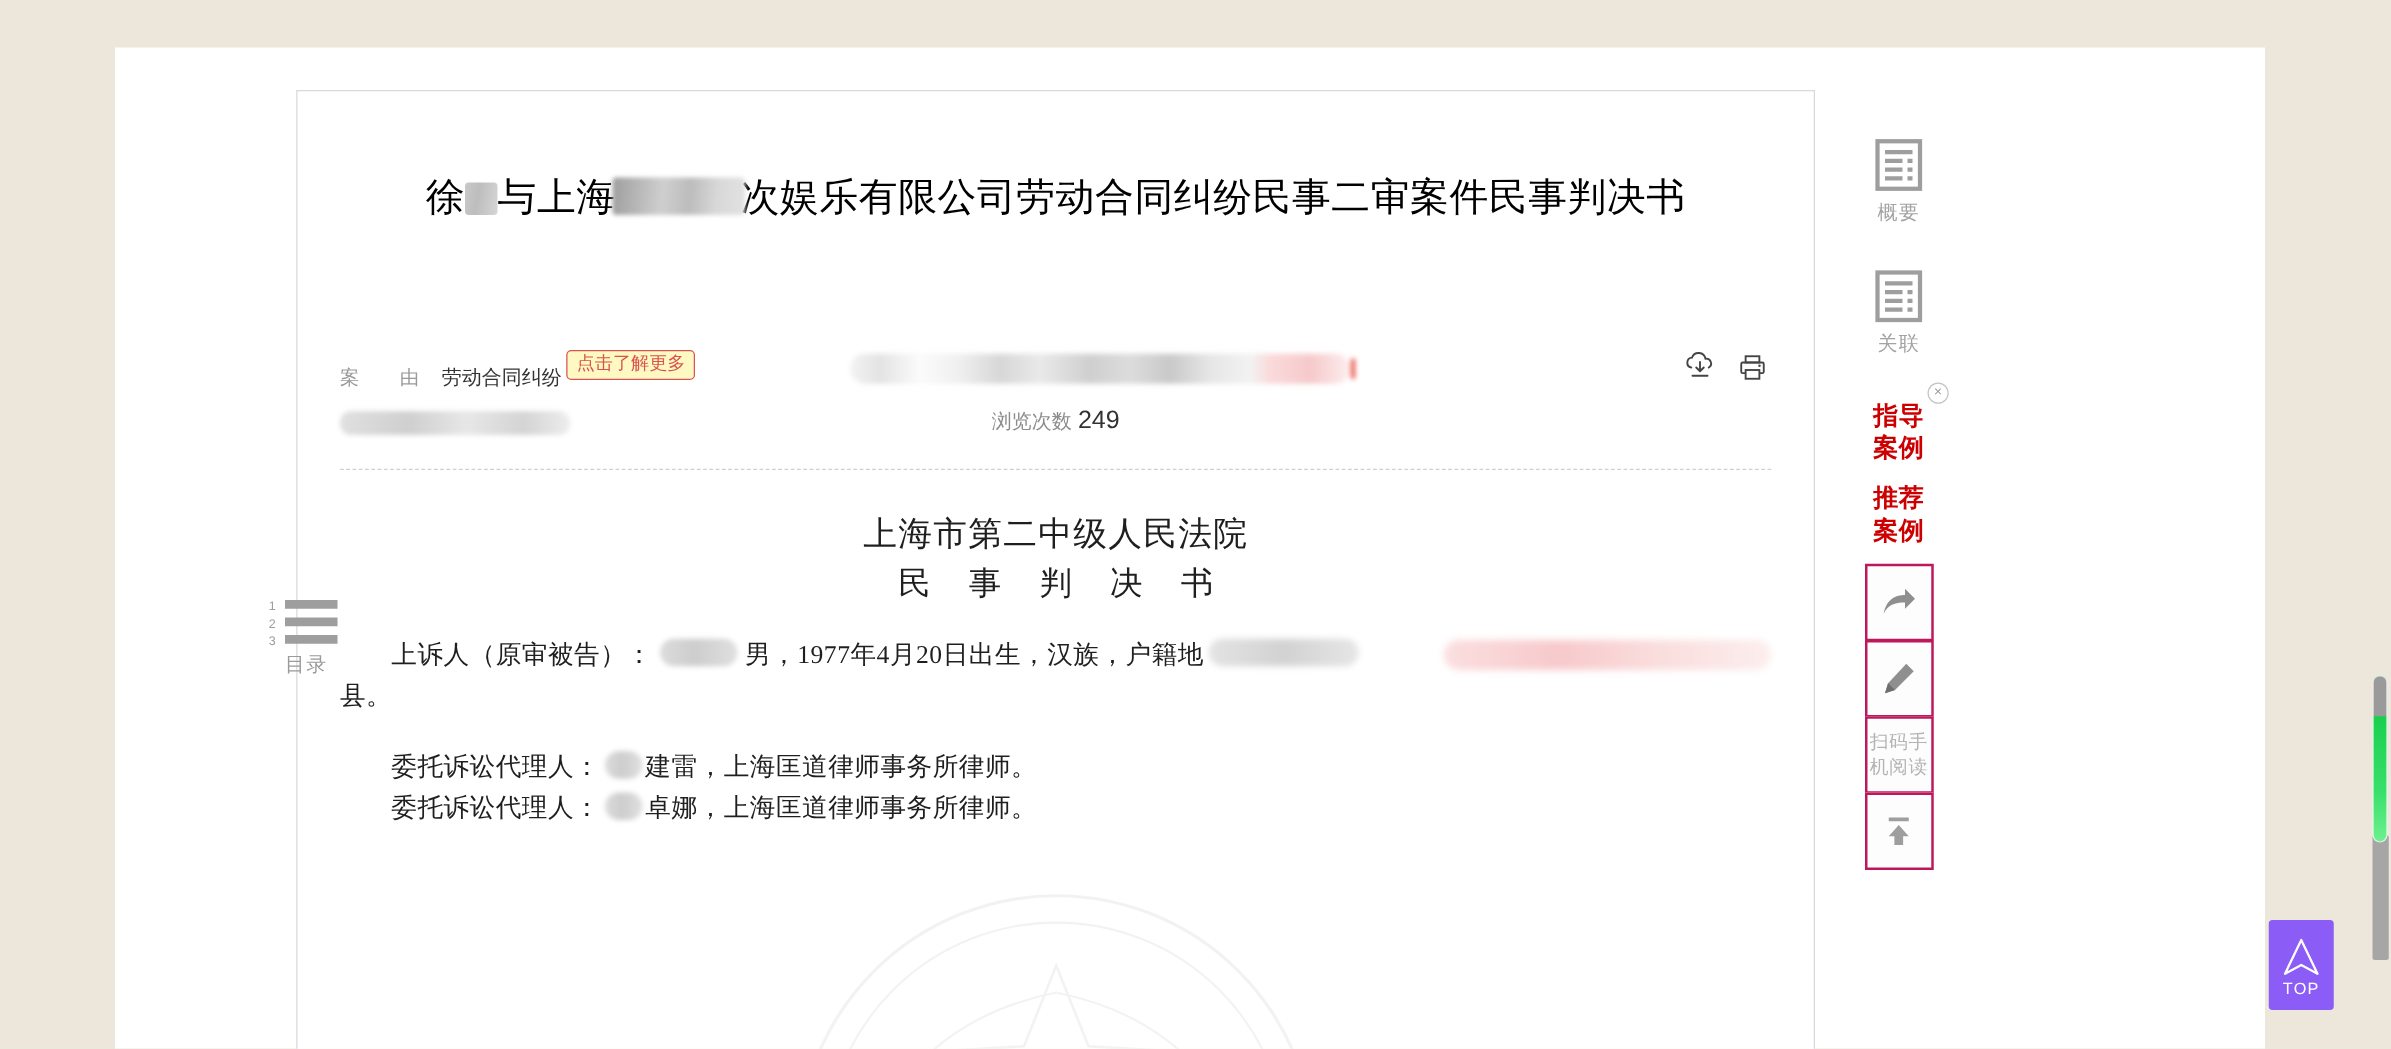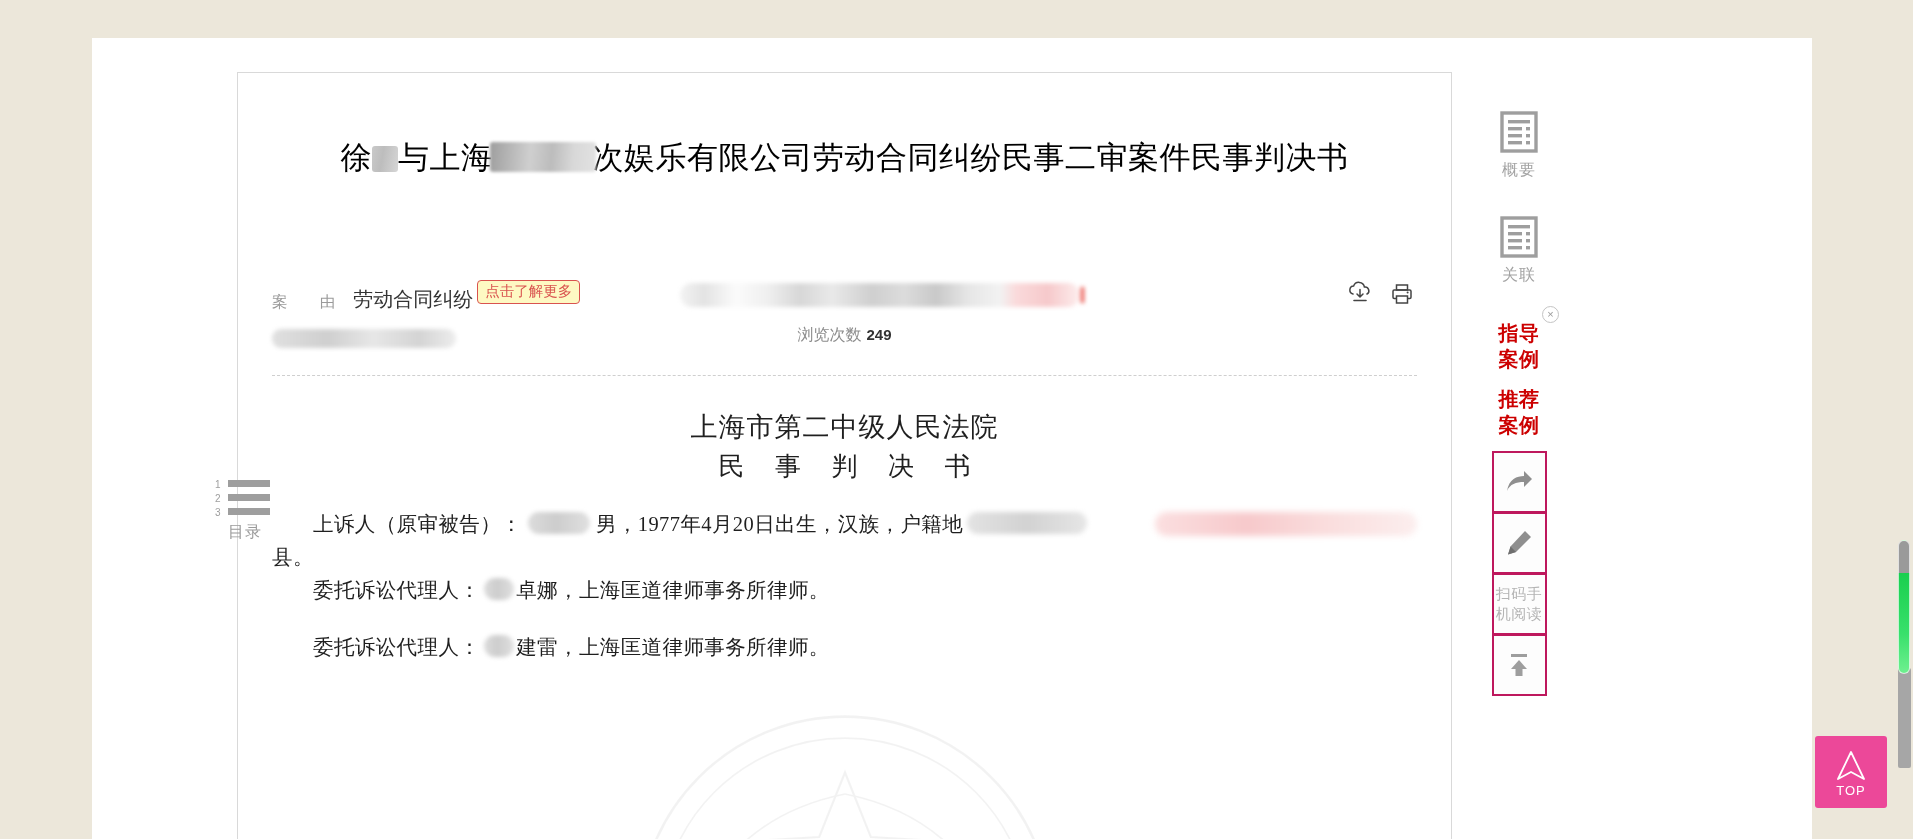--- a/index.html
+++ b/index.html
@@ -60,21 +60,21 @@
   .meta-row {
     position: relative;
     margin-top: 95px;
     height: 34px;
     font-size: 15.5px;
     color: #333;
     display: flex;
     align-items: flex-end;
   }
   .meta-label { color: #9a9a9a; letter-spacing: 14px; margin-right: 4px; }
-  .meta-value { color: #333; font-size: 20px; }
+  .meta-value { color: #333; font-size: 16px; }
   .tip-badge {
     display: inline-block;
     margin-left: 4px;
     padding: 2px 7px 3px;
     border: 1px solid #d9534f;
     border-radius: 4px;
     color: #d9534f;
     font-size: 14.5px;
     line-height: 17px;
     background: #fef9c3;
@@ -111,21 +111,21 @@
     position: absolute; left: 0; top: 6px;
     width: 184px; height: 19px; border-radius: 9px;
     background: linear-gradient(90deg,#e0e0e0,#cfcfcf 30%,#e7e7e7 55%,#d4d4d4 80%,#ededed);
     filter: blur(2px);
   }
   .view-count {
     position: absolute; left: 50%; transform: translateX(-50%);
     top: 2px;
     font-size: 16px; color: #8c8c8c; white-space: nowrap;
   }
-  .view-count b { color: #333; font-weight: 700; margin-left: 5px; font-size: 15px; }
+  .view-count b { color: #333; font-weight: 400; margin-left: 5px; font-size: 20px; }
 
   .divider-dashed {
     margin-top: 16px;
     border-top: 1px dashed #cfcfcf;
     height: 0;
   }
 
   
   .judg {
     position: relative;
@@ -237,22 +237,22 @@
   }
   .sq-btn.txt {
     font-size: 15px; color: #b4b4b4; line-height: 20px;
     letter-spacing: .5px; text-align: center; flex-direction: column;
   }
 
   
   .totop {
     position: absolute;
     left: 1815px; top: 736px;
-    width: 72px; height: 72px;
-    background: #ec4899;
+    width: 52px; height: 72px;
+    background: #8b5cf6;
     border-radius: 3px;
     display: flex; flex-direction: column;
     align-items: center; justify-content: center;
     cursor: pointer;
   }
   .totop .tt { color: #fff; font-size: 13px; letter-spacing: 1px; margin-top: -4px; }
 
   
   .scrollbar-track {
     position: absolute; right: 0; top: 0;
@@ -335,26 +335,26 @@
 
           <div class="court-name">上海市第二中级人民法院</div>
           <div class="doc-kind">民 事 判 决 书</div>
           <span class="case-no-blur"></span>
 
           <div class="para">
             <span>上诉人（原审被告）：</span><span class="blk blk-w60"></span><span>男，1977年4月20日出生，汉族，户籍地</span><span class="blk blk-right" style="position:static;display:inline-block;width:120px;margin-left:4px;"></span>
           </div>
           <div class="para noindent" style="margin-top:-8px">县。</div>
 
+          <div class="para">
+            <span>委托诉讼代理人：</span><span class="blk blk-w28"></span><span>建雷，</span><span>上海匡道律师事务所律师。</span>
+          </div>
+
           <div class="para" style="margin-top:-8px">
             <span>委托诉讼代理人：</span><span class="blk blk-w28"></span><span>卓娜，</span><span>上海匡道律师事务所律师。</span>
-          </div>
-
-          <div class="para">
-            <span>委托诉讼代理人：</span><span class="blk blk-w28"></span><span>建雷，</span><span>上海匡道律师事务所律师。</span>
           </div>
 
         </div>
       </div>
     </div>
 
     <div class="tool-rail">
 
       <div class="tool-block">
         <svg class="toc-icon" width="44" height="46" viewBox="0 0 44 46">

